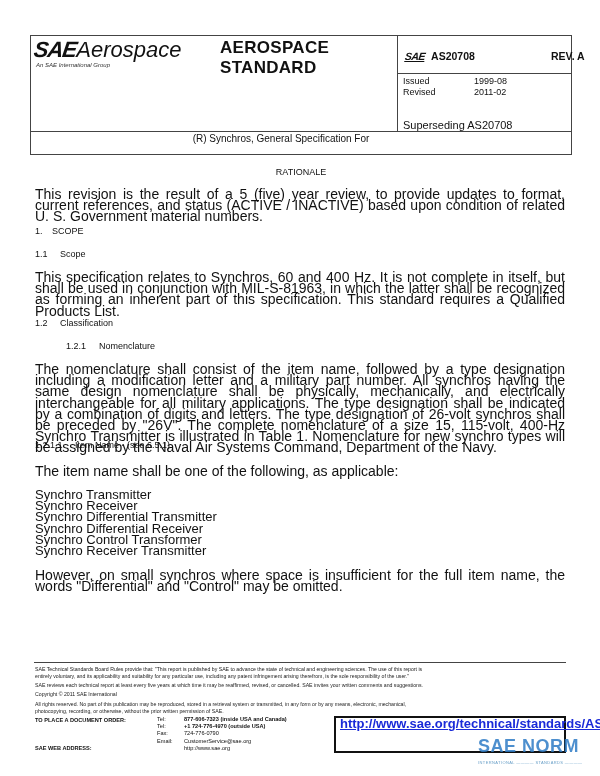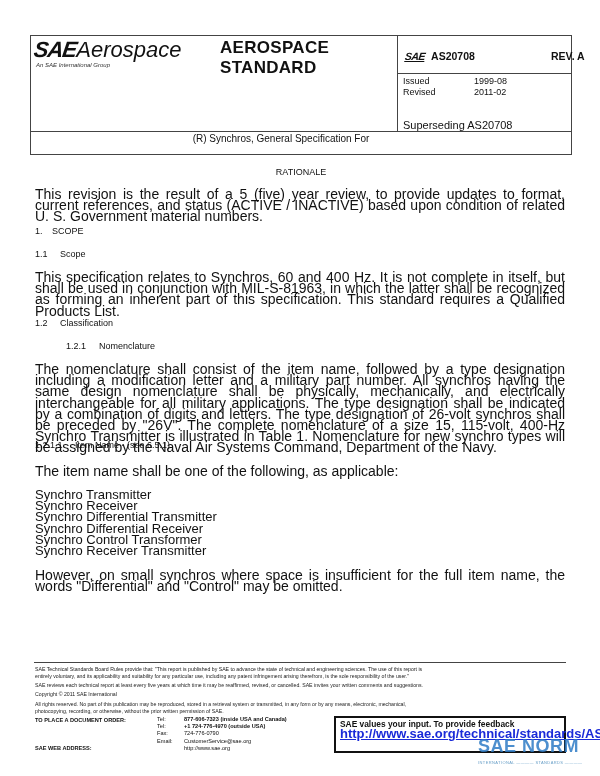--- a/index.html
+++ b/index.html
@@ -124,20 +124,19 @@
 <div class="abs" style="left:157px; top:716px;">
   <div class="order-row"><span style="display:inline-block;width:27px;">Tel:</span><span style="font-weight:bold;">877-606-7323 (inside USA and Canada)</span></div>
   <div class="order-row"><span style="display:inline-block;width:27px;">Tel:</span><span style="font-weight:bold;">+1 724-776-4970 (outside USA)</span></div>
   <div class="order-row"><span style="display:inline-block;width:27px;">Fax:</span><span>724-776-0790</span></div>
   <div class="order-row"><span style="display:inline-block;width:27px;">Email:</span><span>CustomerService@sae.org</span></div>
 </div>
 <div class="abs order-label" style="left:35px; top:745px;">SAE WEB ADDRESS:</div>
 <div class="abs order-row" style="left:184px; top:745px;">http://www.sae.org</div>
 
 <div class="abs feedback">
-  <div>SAE values your input. To provide feedback</div>
   <a>http://www.sae.org/technical/standards/AS20708A</a>
 </div>
 
 <div class="abs watermark">
   <span>SAE NORM</span>
 </div>
 <div class="abs watermark-sub">INTERNATIONAL ———— STANDARDS ————</div>
 
 </body></html>

